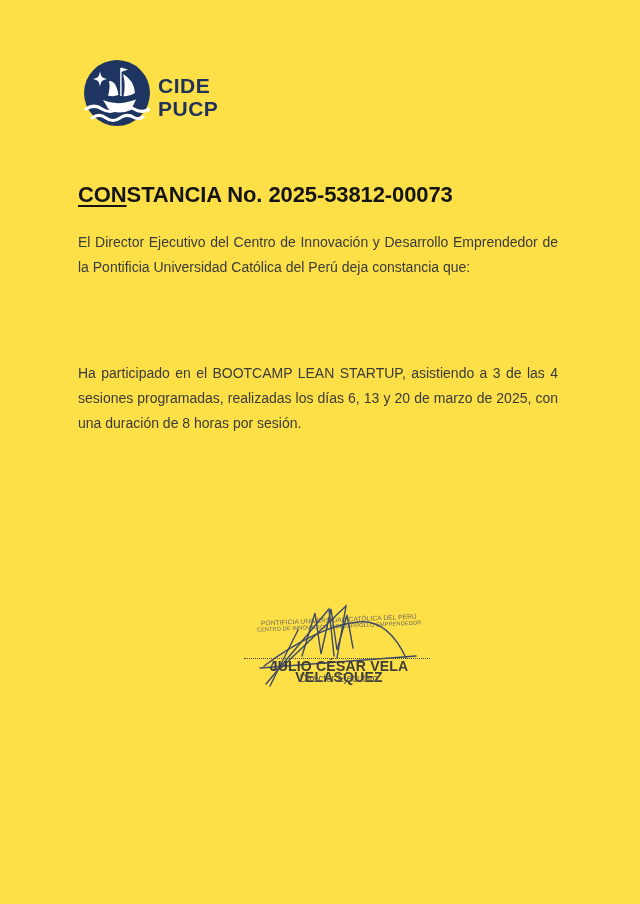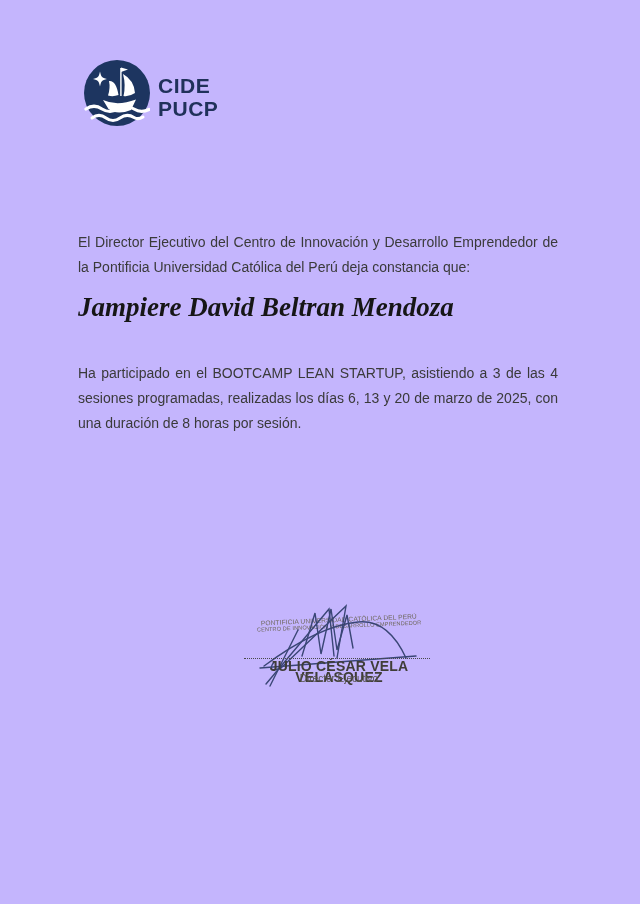--- a/index.html
+++ b/index.html
@@ -1,20 +1,20 @@
 <!DOCTYPE html>
 <html><head>
 <meta charset="utf-8">
 <style>
   html,body{margin:0;padding:0;background:#e8e8e8;}
   .page{
     position:relative;
     width:640px;height:904px;
     margin:0 auto;
-    background:#c4b5fd;
+    background:#fde047;
     font-family:"Liberation Sans",sans-serif;
     overflow:hidden;
   }
   
   .logo-mark{position:absolute;left:84px;top:60px;width:66px;height:66px;}
   .logo-text{
     position:absolute;left:158px;top:74px;
     font-size:21px;font-weight:800;line-height:23px;
     letter-spacing:.5px;color:#20315a;
   }
@@ -95,24 +95,24 @@
 
       <path d="M2 49 Q10 43.5 18 49 Q26 54 34 49 Q42 44 50 49 Q57 53.5 65 49.5" stroke="#ffffff" stroke-width="3.2" fill="none" stroke-linecap="round"></path>
       <path d="M8 58 Q15 52.8 22 58 Q29 63 36 58 Q43 53 50 57.5 Q54 60 59 57" stroke="#ffffff" stroke-width="3" fill="none" stroke-linecap="round"></path>
     </svg>
   </div>
   <div class="logo-text">
     <div>CIDE</div>
     <div>PUCP</div>
   </div>
 
+  <div class="title"><span class="u">CON</span><span>STANCIA No. 2025-53812-00073</span></div>
 
   <div class="para para1">El Director Ejecutivo del Centro de Innovación y Desarrollo Emprendedor de la Pontificia Universidad Católica del Perú deja constancia que:</div>
 
-  <div class="name">Jampiere David Beltran Mendoza</div>
 
   <div class="para para2">Ha participado en el BOOTCAMP LEAN STARTUP, asistiendo a 3 de las 4 sesiones programadas, realizadas los días 6, 13 y 20 de marzo de 2025, con una duración de 8 horas por sesión.</div>
 
 
 
   <div class="sig-stamp">
     <div class="l1">PONTIFICIA UNIVERSIDAD CATÓLICA DEL PERÚ</div>
     <div class="l2">CENTRO DE INNOVACIÓN Y DESARROLLO EMPRENDEDOR</div>
   </div>
 

